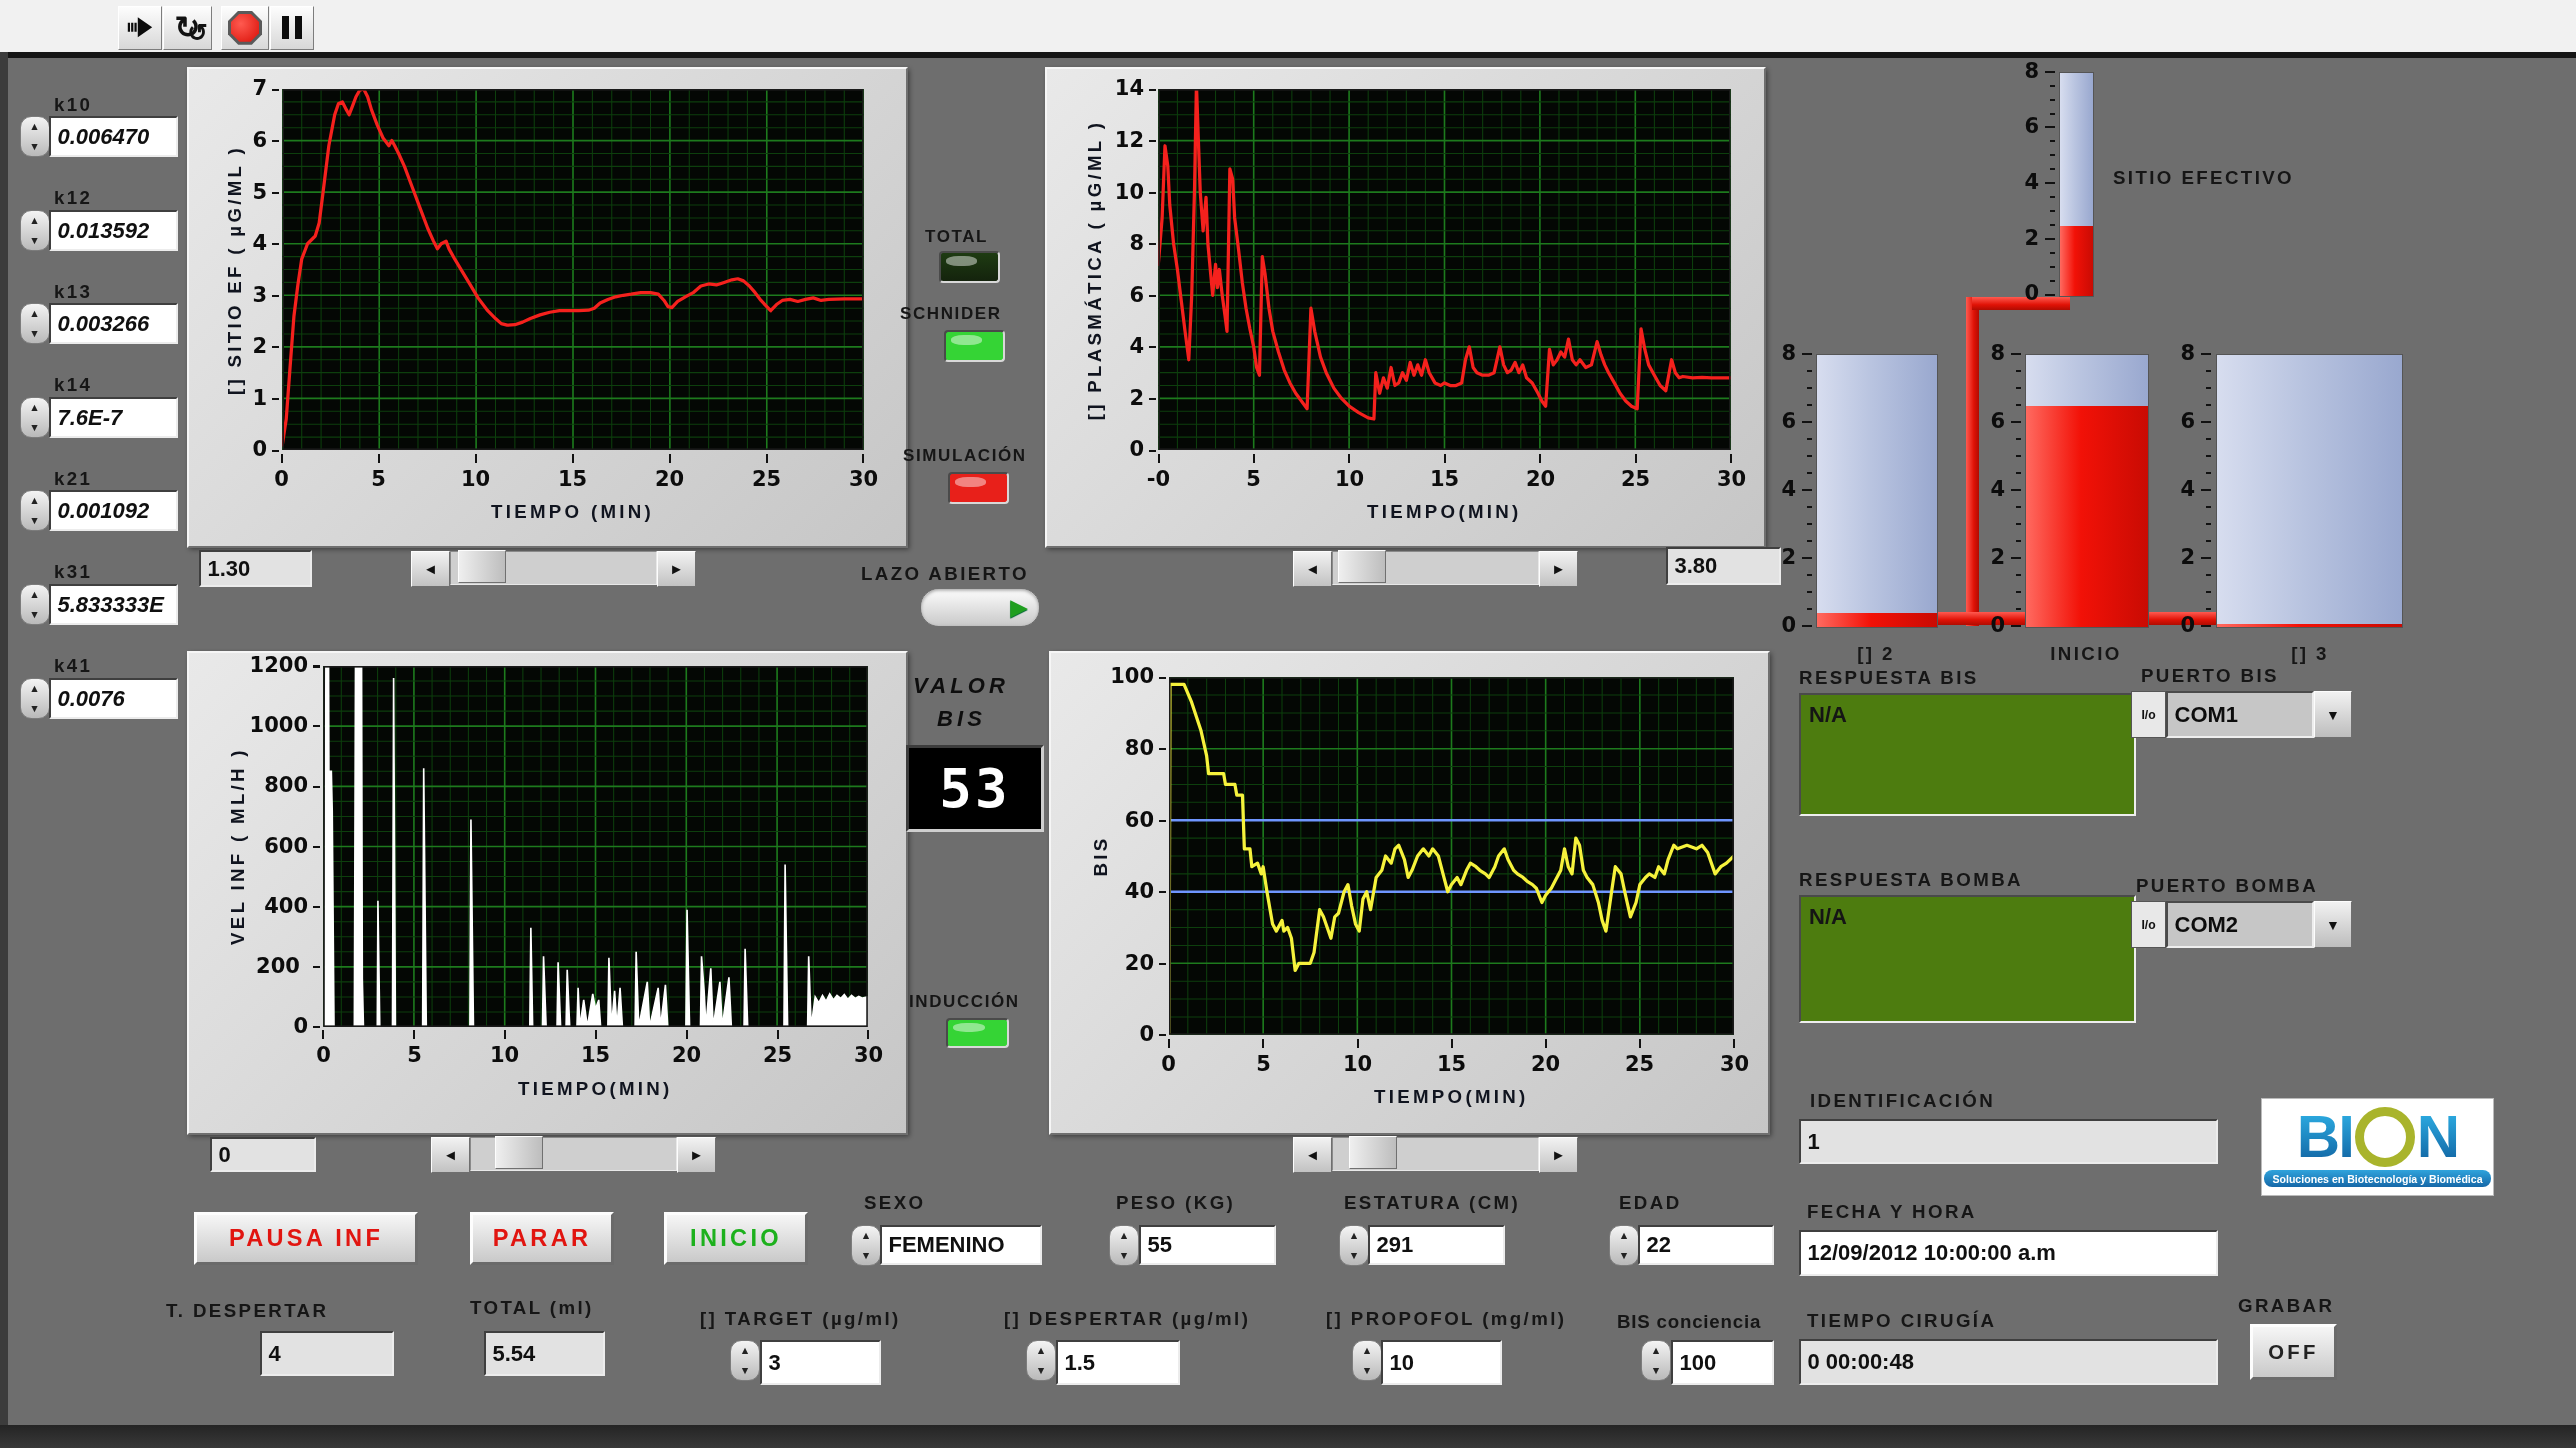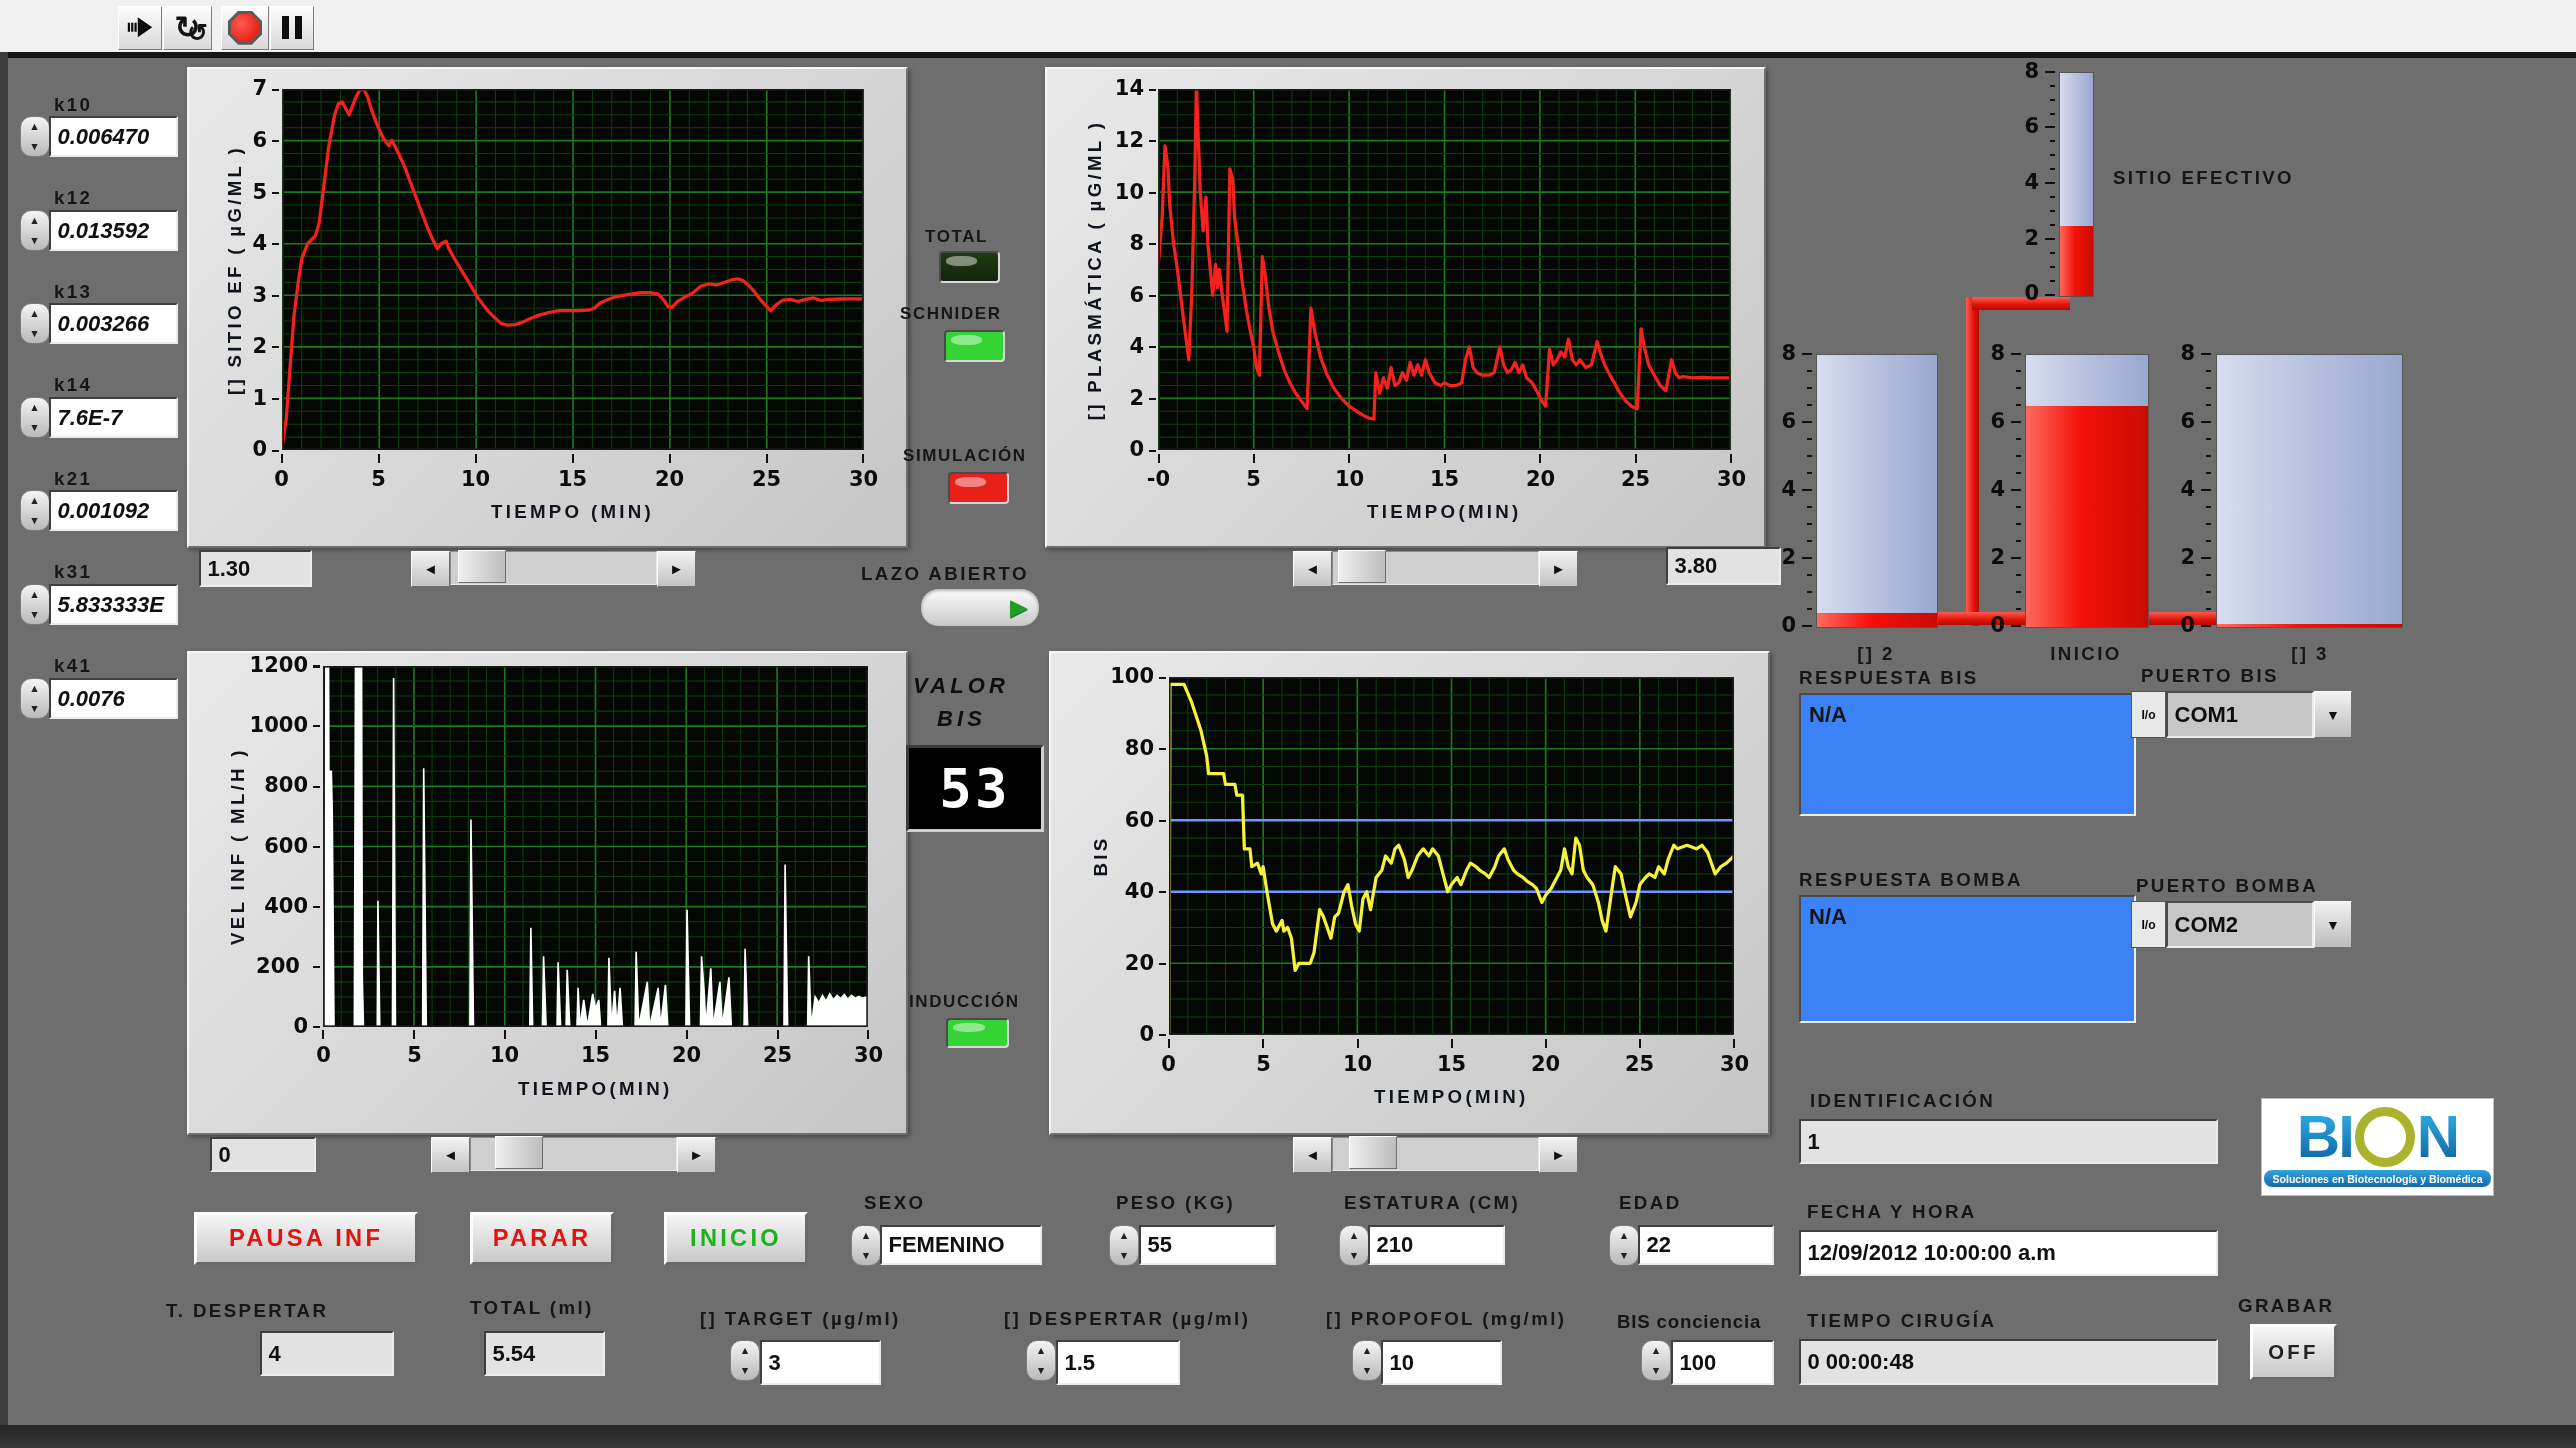--- a/index.html
+++ b/index.html
@@ -16,21 +16,21 @@
   .octa-inner{width:28px;height:28px;background:radial-gradient(circle at 35% 35%,#ff5a50,#d90f06);clip-path:polygon(30% 0,70% 0,100% 30%,100% 70%,70% 100%,30% 100%,0 70%,0 30%)}
   .pause-bars{display:flex;gap:5.7px}
   .pause-bars i{display:block;width:7.3px;height:23px;background:#0c0c0c}
   
   .lbl{position:absolute;font-weight:bold;font-size:18.7px;letter-spacing:2.4px;color:#161616;white-space:nowrap;}
   .lbl.small{font-size:17px;letter-spacing:1.6px}
   .valbox{position:absolute;font-size:22px;font-weight:bold;color:#101010;background:#e2e2e2;
           border:2.4px solid;border-color:#3f3f3f #ececec #ececec #3f3f3f;display:flex;align-items:center;
           padding:0 6.5px;overflow:hidden;white-space:nowrap;}
   .valbox.white{background:#fff}
-  .textarea{position:absolute;background:#3b82f6;border:2.4px solid;border-color:#4a4a4a #eee #eee #4a4a4a;
+  .textarea{position:absolute;background:#4d7c0f;border:2.4px solid;border-color:#4a4a4a #eee #eee #4a4a4a;
             font-size:22px;font-weight:bold;color:#151515;padding:6.5px 8.1px;}
   
   .spin{position:absolute;width:28px;height:39px;background:linear-gradient(180deg,#f4f4f4,#b9b9b9);
         border:1.6px solid #7c7c7c;border-radius:11.4px;display:flex;flex-direction:column;align-items:center;justify-content:space-around;
         font-size:10.6px;color:#222;line-height:1;}
   .kval{position:absolute;width:112px;height:37px;font-style:italic;}
   
   .chart-frame{position:absolute;background:linear-gradient(135deg,#e9e9e9,#c6c6c6);
                border:2.4px solid;border-color:#f6f6f6 #6f6f6f #6f6f6f #f6f6f6;box-shadow:1.6px 2.4px 4.9px rgba(0,0,0,.45);}
   .ylab,.xlab{position:absolute;font-weight:bold;font-size:18.7px;letter-spacing:3.3px;color:#10141f;white-space:nowrap;}
@@ -661,21 +661,21 @@
   <div class="spin" style="left:1109px;top:1225px">
       <span>▲</span>
       <span>▼</span>
     </div>
   <div class="valbox white" style="left:1139px;top:1225px;width:120px;height:36px">55</div>
   <div class="lbl" style="left:1344px;top:1192px">ESTATURA (CM)</div>
   <div class="spin" style="left:1339px;top:1225px">
       <span>▲</span>
       <span>▼</span>
     </div>
-  <div class="valbox white" style="left:1368px;top:1225px;width:120px;height:36px">210</div>
+  <div class="valbox white" style="left:1368px;top:1225px;width:120px;height:36px">291</div>
   <div class="lbl" style="left:1619px;top:1192px">EDAD</div>
   <div class="spin" style="left:1609px;top:1225px">
       <span>▲</span>
       <span>▼</span>
     </div>
   <div class="valbox white" style="left:1638px;top:1225px;width:119px;height:36px">22</div>
 
   <div class="lbl" style="left:166px;top:1300px">T. DESPERTAR</div>
   <div class="valbox" style="left:260px;top:1331px;width:117px;height:41px">4</div>
   <div class="lbl" style="left:470px;top:1297px">TOTAL  (ml)</div>

